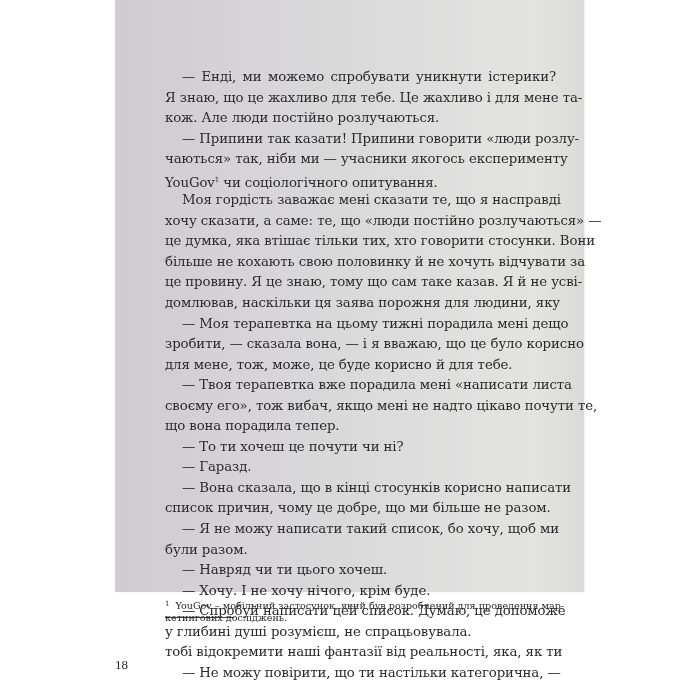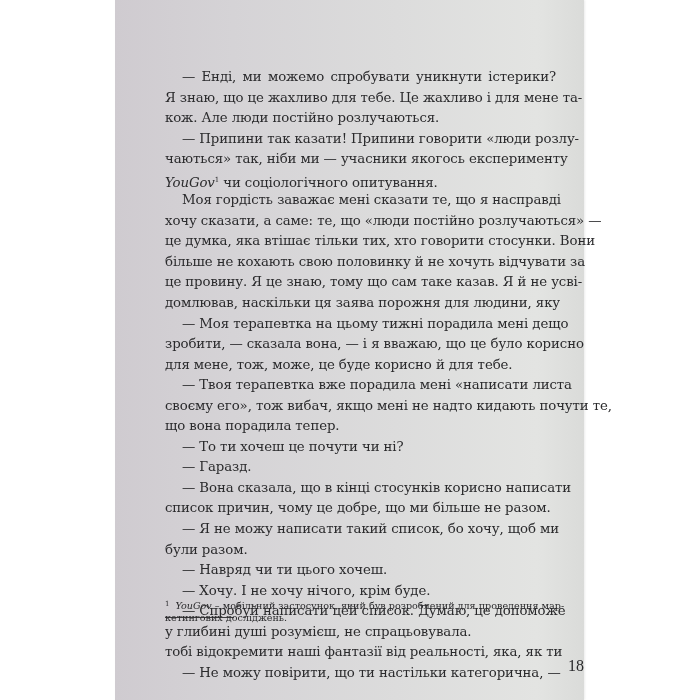--- a/index.html
+++ b/index.html
@@ -8,21 +8,21 @@
       width: 700px;
       height: 700px;
       background: #ffffff;
       overflow: hidden;
     }
     .page {
       position: absolute;
       left: 115px;
       top: 0;
       width: 469px;
-      height: 700px;
+      height: 592px;
       background: linear-gradient(90deg, #cfcbd0 0%, #d5d3d6 25%, #dcdcdc 60%, #e3e4e2 90%, #dadbd9 100%);
       box-shadow: 1px 0 2px rgba(0,0,0,0.08);
     }
     .text-block {
       position: absolute;
       left: 50px;
       top: 67px;
       width: 391px;
       font-family: "DejaVu Serif", serif;
       font-size: 13.3px;
@@ -41,21 +41,20 @@
       text-align-last: left;
     }
     .line.indent {
       padding-left: 17px;
     }
     .sup {
       font-size: 7px;
       vertical-align: 5px;
     }
     .it {
-      font-style: italic;
     }
     .fn-rule {
       position: absolute;
       left: 50px;
       top: 617px;
       width: 69px;
       height: 1px;
       background: #3a3a3c;
     }
     .footnote {
@@ -74,23 +73,23 @@
     .footnote .fn-mark {
       font-size: 7px;
       vertical-align: 3px;
       padding-right: 6px;
     }
     .page-number {
       position: absolute;
       left: 0;
       width: 469px;
       top: 657px;
-      text-align: right;
+      text-align: left;
       font-family: "Liberation Serif", serif;
-      font-size: 16px;
+      font-size: 13px;
       color: #2a2a2c;
     }
   </style>
 </head>
 <body>
 
 <div class="page">
   <div class="text-block">
 
     <div>
@@ -115,21 +114,21 @@
     </div>
 
     <div>
       <span class="line indent">— Моя терапевтка на цьому тижні порадила мені дещо</span>
       <span class="line">зробити, — сказала вона, — і я вважаю, що це було корисно</span>
       <span class="line last">для мене, тож, може, це буде корисно й для тебе.</span>
     </div>
 
     <div>
       <span class="line indent">— Твоя терапевтка вже порадила мені «написати листа</span>
-      <span class="line">своєму его», тож вибач, якщо мені не надто кидають почути те,</span>
+      <span class="line">своєму его», тож вибач, якщо мені не надто цікаво почути те,</span>
       <span class="line last">що вона порадила тепер.</span>
     </div>
 
     <div>
       <span class="line indent last">— То ти хочеш це почути чи ні?</span>
     </div>
 
     <div>
       <span class="line indent last">— Гаразд.</span>
     </div>

